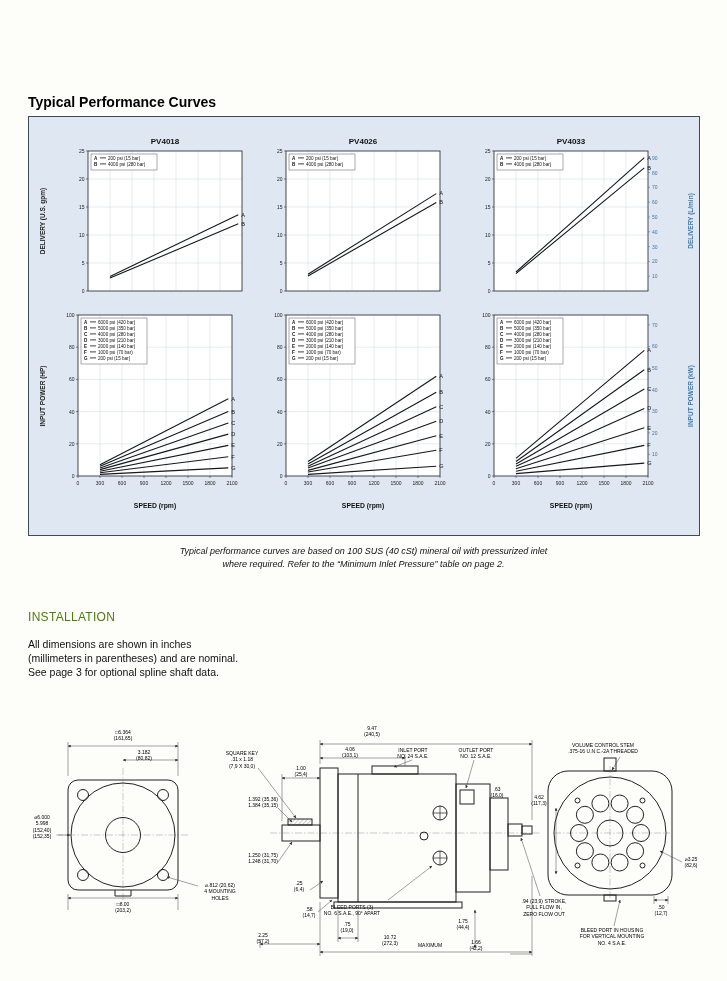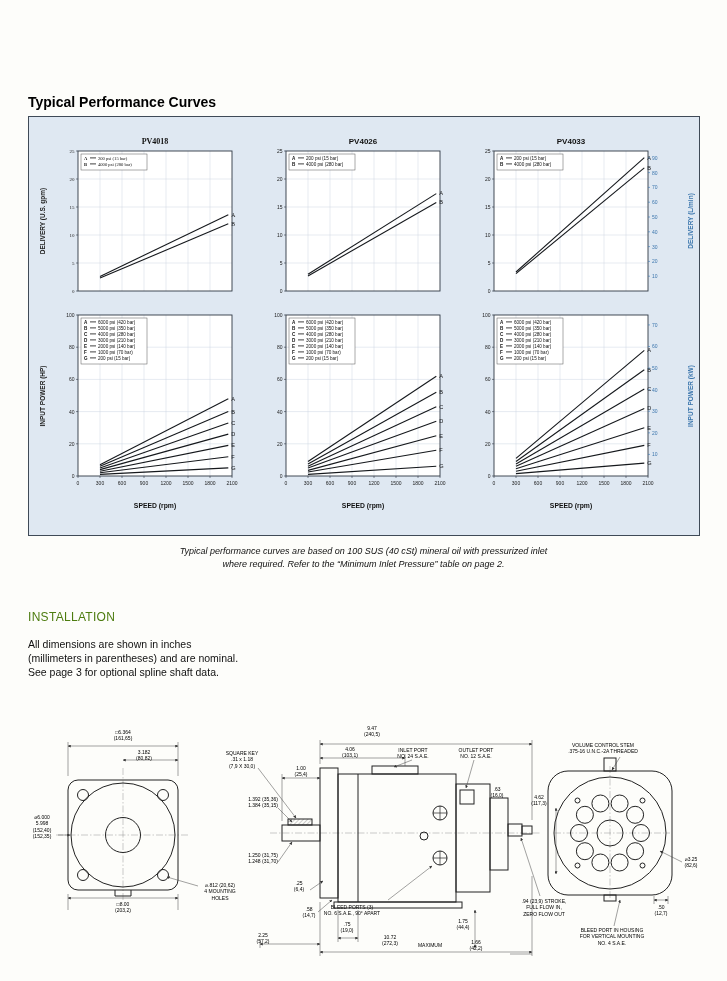--- a/index.html
+++ b/index.html
@@ -49,21 +49,21 @@
 
 
   <h2 class="curves-heading">Typical Performance Curves</h2>
 
   <div class="curves-box">
     <div class="ylab" id="ylab-delivery-left">DELIVERY (U.S. gpm)</div>
     <div class="ylab blue" id="ylab-delivery-right">DELIVERY (L/min)</div>
     <div class="ylab" id="ylab-power-left">INPUT POWER (HP)</div>
     <div class="ylab blue" id="ylab-power-right">INPUT POWER (kW)</div>
     <div id="charts">
-        <div class="chart-slot" style="left: 23px; top: 16px; font-family: Liberation Serif, serif;"><svg xmlns="http://www.w3.org/2000/svg" width="204" height="168" viewBox="0 0 204 168">
+        <div class="chart-slot" style="left: 33px; top: 16px;"><svg xmlns="http://www.w3.org/2000/svg" width="204" height="168" viewBox="0 0 204 168">
             <text x="103" y="11" font-size="8" font-weight="bold" text-anchor="middle" fill="#111">PV4018</text>
             <rect x="26" y="18" width="154" height="140" fill="#ffffff"></rect>
             <line x1="48" y1="18" x2="48" y2="158" stroke="#ccd6e2" stroke-width="0.5"></line>
             <line x1="70" y1="18" x2="70" y2="158" stroke="#ccd6e2" stroke-width="0.5"></line>
             <line x1="92" y1="18" x2="92" y2="158" stroke="#ccd6e2" stroke-width="0.5"></line>
             <line x1="114" y1="18" x2="114" y2="158" stroke="#ccd6e2" stroke-width="0.5"></line>
             <line x1="136" y1="18" x2="136" y2="158" stroke="#ccd6e2" stroke-width="0.5"></line>
             <line x1="158" y1="18" x2="158" y2="158" stroke="#ccd6e2" stroke-width="0.5"></line>
             <line x1="26" y1="130" x2="180" y2="130" stroke="#ccd6e2" stroke-width="0.5"></line>
             <line x1="26" y1="102" x2="180" y2="102" stroke="#ccd6e2" stroke-width="0.5"></line>

